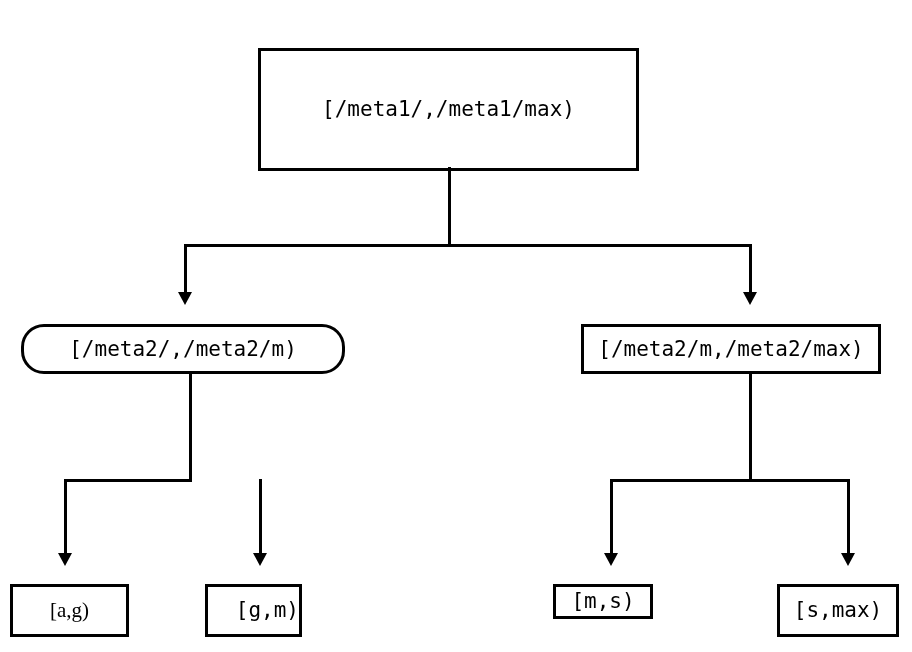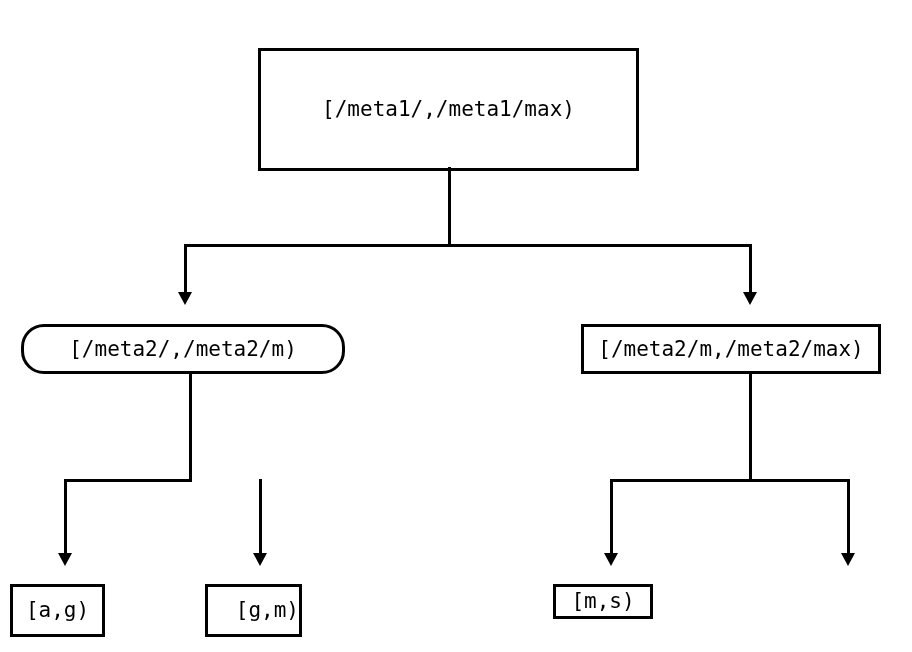--- a/index.html
+++ b/index.html
@@ -82,26 +82,29 @@
   <div class="arrow-head" style="left:58px; top:553px;"></div>
   <div class="arrow-head" style="left:253px; top:553px;"></div>
 
   <div class="edge-seg edge-v" style="left:749px; top:374px; height:108px;"></div>
   <div class="edge-seg edge-h" style="left:610px; top:479px; width:240px;"></div>
   <div class="edge-seg edge-v" style="left:610px; top:479px; height:76px;"></div>
   <div class="edge-seg edge-v" style="left:847px; top:479px; height:76px;"></div>
   <div class="arrow-head" style="left:604px; top:553px;"></div>
   <div class="arrow-head" style="left:841px; top:553px;"></div>
 
-  <div class="node" style="left:10px; top:584px; width:95px; height:53px;">
+  <div class="node" style="left:10px; top:584px; width:119px; height:53px;font-family:Liberation Serif, serif;">
     <span class="node-label">[a,g)</span>
   </div>
 
   <div class="node" style="left:205px; top:584px; width:97px; height:53px;justify-content:flex-end;">
     <span class="node-label">[g,m)</span>
   </div>
 
   <div class="node" style="left:553px; top:584px; width:100px; height:35px;">
     <span class="node-label">[m,s)</span>
   </div>
 
+  <div class="node" style="left:777px; top:584px; width:122px; height:53px;">
+    <span class="node-label">[s,max)</span>
+  </div>
 
 </div>
 
 </body></html>

